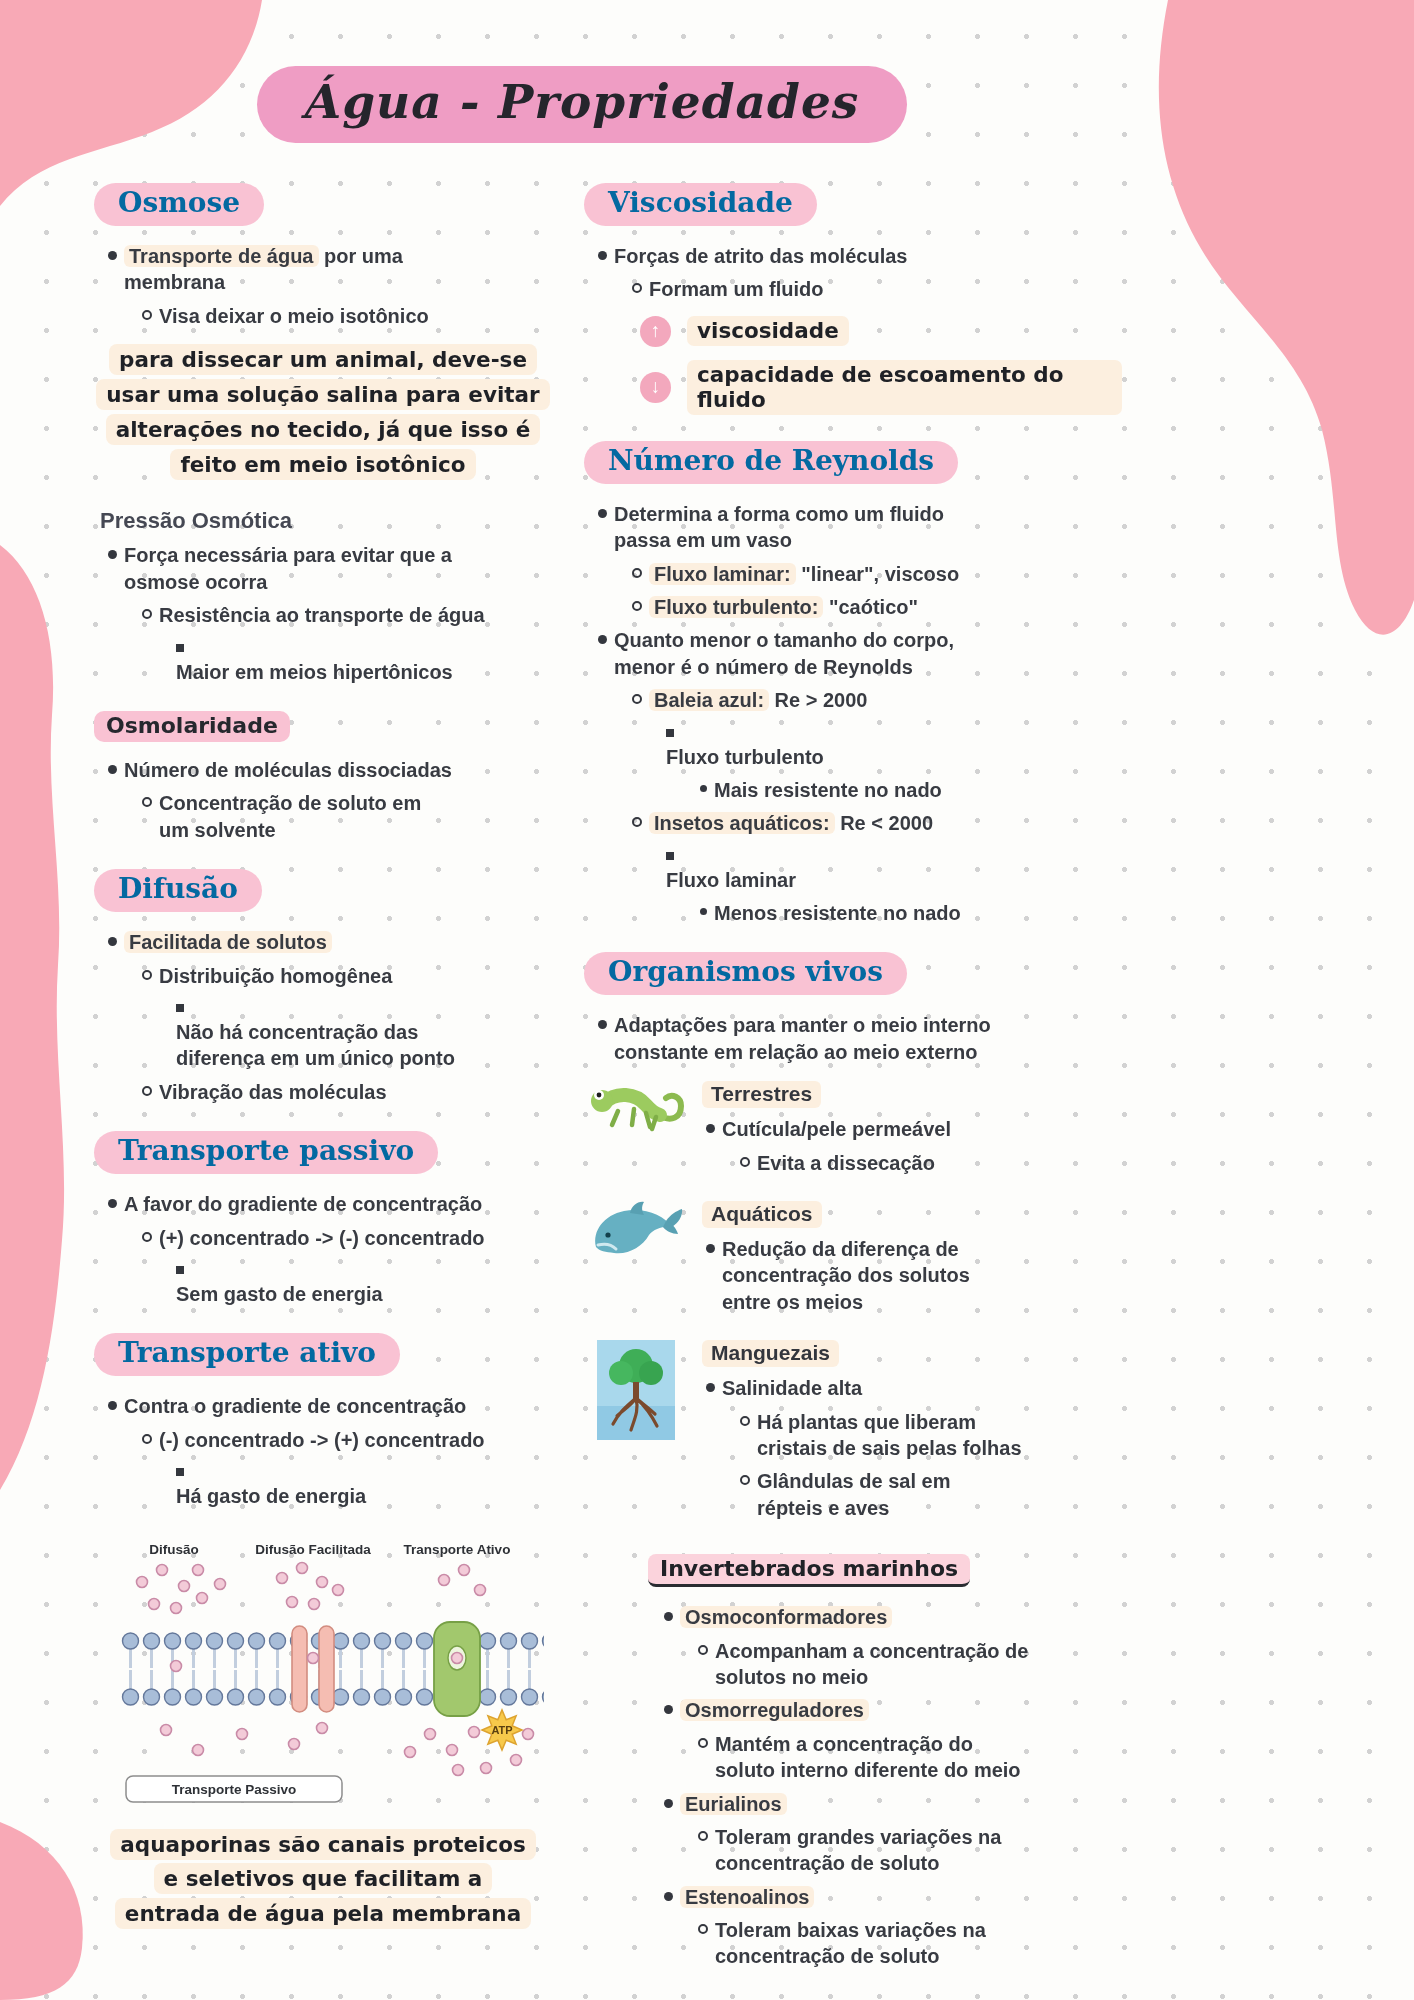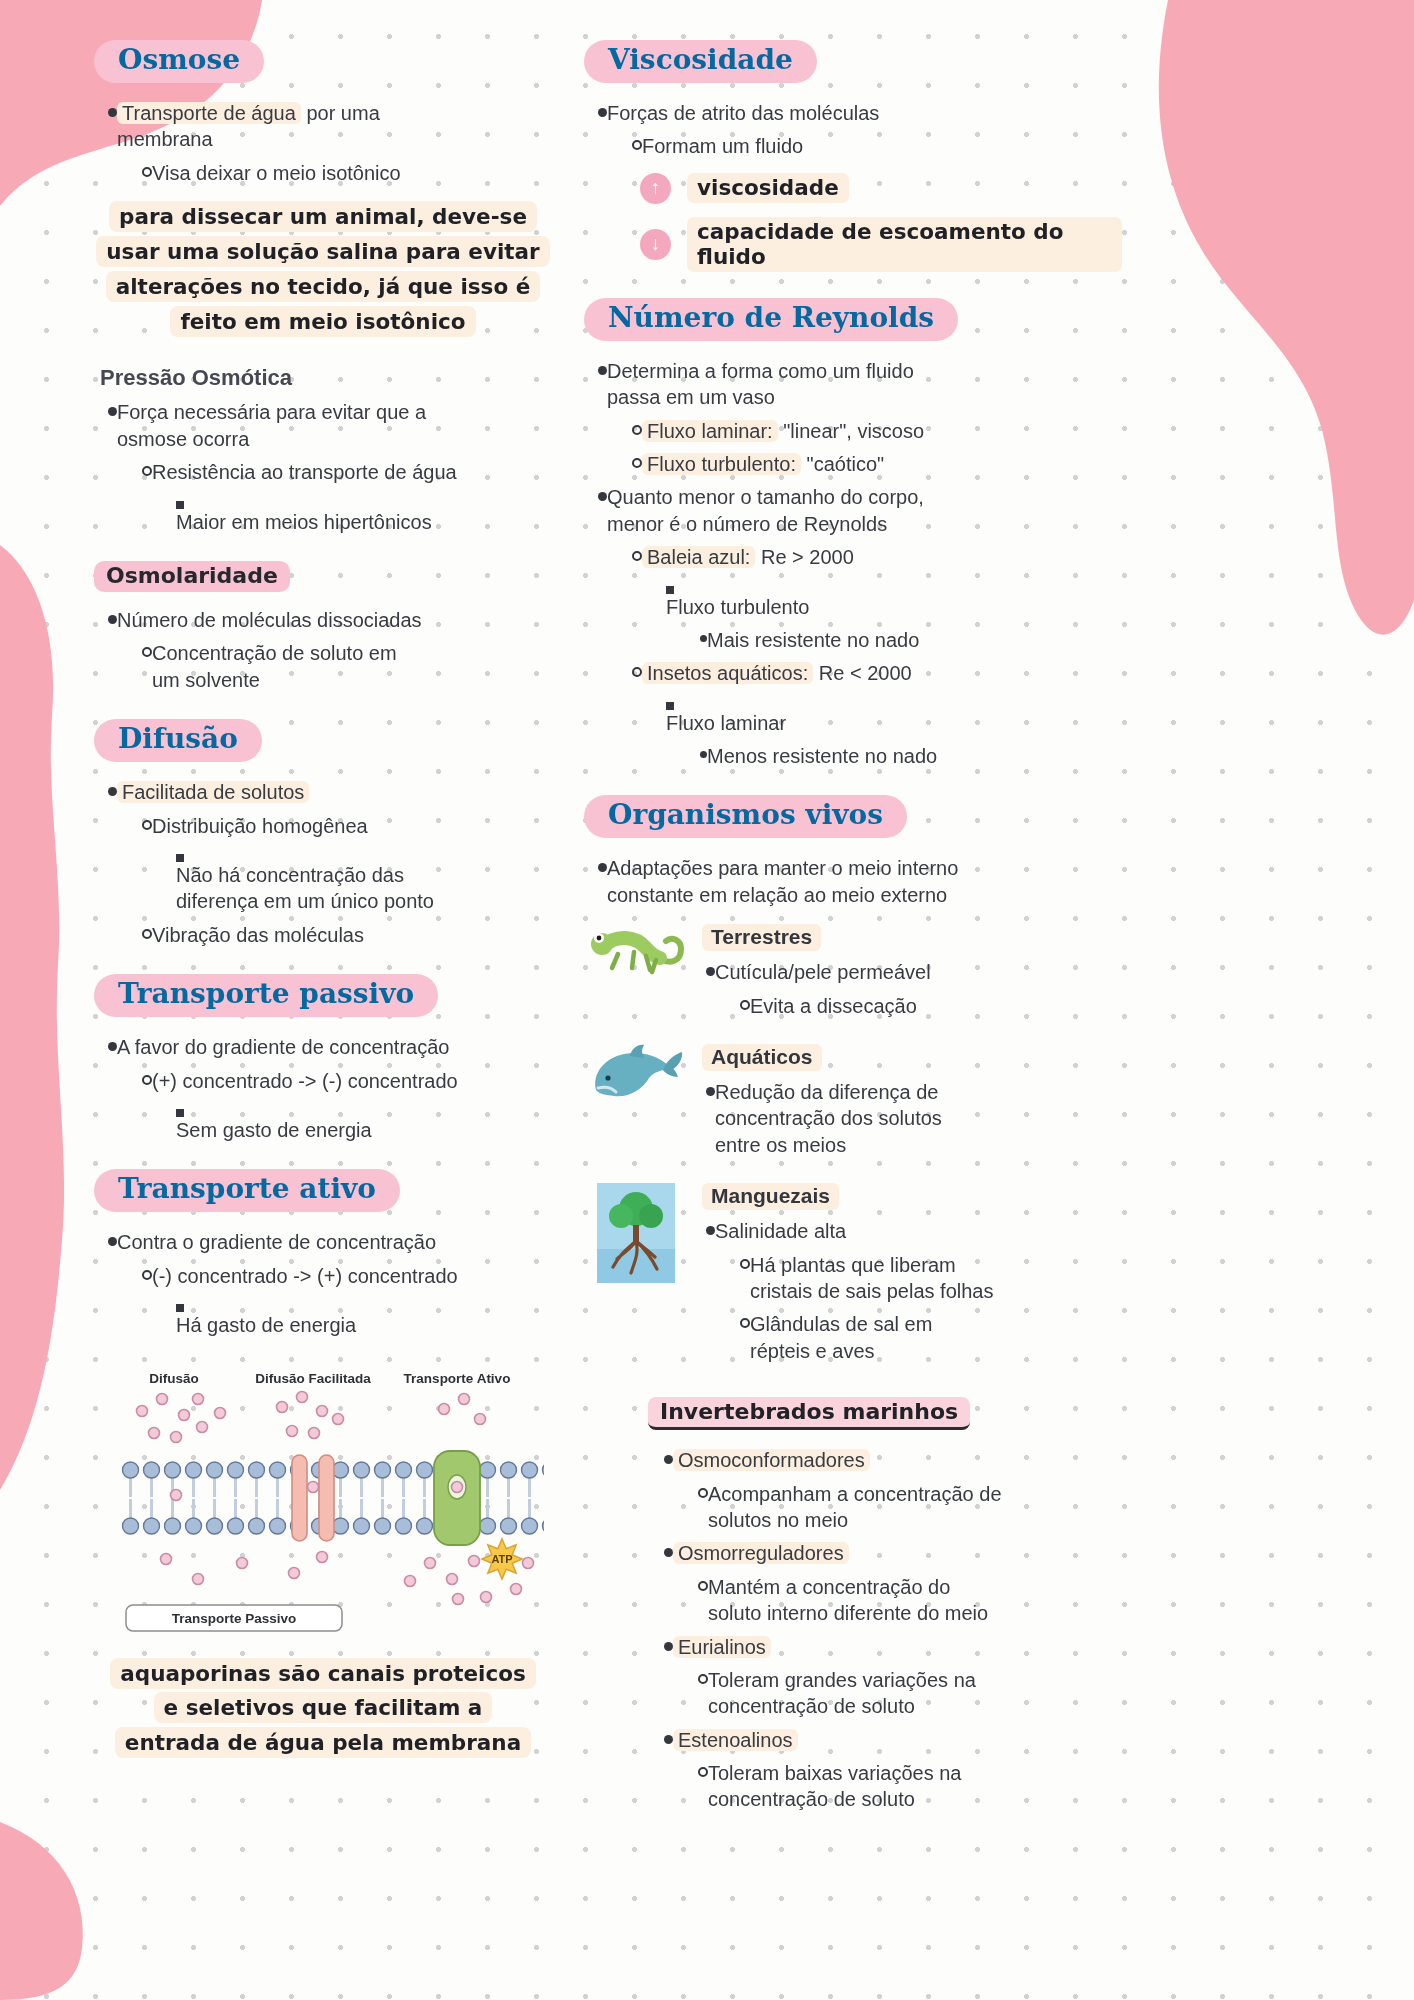--- a/index.html
+++ b/index.html
@@ -37,21 +37,21 @@
   .pill-hand{
     display:inline-block; background:#f9c2d3; border-radius:10px; padding:2px 12px 4px;
     font-family:"DejaVu Sans",sans-serif; font-weight:700; font-size:22px; color:#26282e; margin:0 0 8px 2px;
   }
   .h-invert{
     display:inline-block; font-family:"DejaVu Sans",sans-serif; font-weight:700; font-size:22px;
     color:#202227; background:#fbd3dc; border-radius:8px; padding:2px 12px 3px;
     border-bottom:3px solid #2a2c31; margin:0 0 10px 0;
   }
 
-  .row{ display:flex; align-items:flex-start; gap:0; margin:7px 0; font-size:20px; font-weight:400; line-height:1.32; color:#383b42; }
+  .row{ display:flex; align-items:flex-start; gap:7px; margin:7px 0; font-size:20px; font-weight:700; line-height:1.32; color:#383b42; }
   .row .txt{ flex:1; white-space:pre-line; }
   .lv0{ margin-left:16px; } .lv1{ margin-left:50px; } .lv2{ margin-left:84px;flex-direction:column; } .lv3{ margin-left:118px; }
   .marker{ flex:0 0 auto; }
   .disc{ width:9px; height:9px; border-radius:50%; background:#34373e; margin-top:8px; }
   .circle{ width:10px; height:10px; border-radius:50%; border:2.6px solid #34373e; background:transparent; margin-top:7px; }
   .square{ width:8px; height:8px; background:#34373e; margin-top:8px; }
   .dot{ width:7px; height:7px; border-radius:50%; background:#34373e; margin-top:8px; }
 
   .hl{ background:#fcefdf; border-radius:6px; padding:0 5px;
        box-decoration-break:clone; -webkit-box-decoration-break:clone; }
@@ -94,20 +94,23 @@
 
 <div class="page">
 
   <svg class="blobs" viewBox="0 0 1414 2000" preserveAspectRatio="none" aria-hidden="true">
     <path fill="#f8a9b6" d="M0,0 L262,0 C252,62 214,108 152,132 C96,154 38,158 0,206 Z"></path>
     <path fill="#f8a9b6" d="M1168,0 C1150,90 1158,170 1196,240 C1234,310 1300,350 1322,430 C1340,500 1330,560 1355,610 C1375,648 1400,640 1414,600 L1414,0 Z"></path>
     <path fill="#f8a9b6" d="M0,545 C40,575 58,640 52,715 C46,800 64,880 58,965 C52,1060 70,1150 62,1240 C55,1330 42,1420 0,1490 Z"></path>
     <path fill="#f8a9b6" d="M0,1822 C58,1844 88,1892 82,1948 C78,1984 55,2000 0,2000 Z"></path>
   </svg>
 
+  <header class="header">
+    <h1 class="title-pill">Água - Propriedades</h1>
+  </header>
 
   <main class="content">
 
     <div class="col-left">
 
       <section class="sec">
         <h2 class="pill-script">Osmose</h2>
         <div class="items">
             <div class="row lv0">
               <span class="marker disc"></span>

